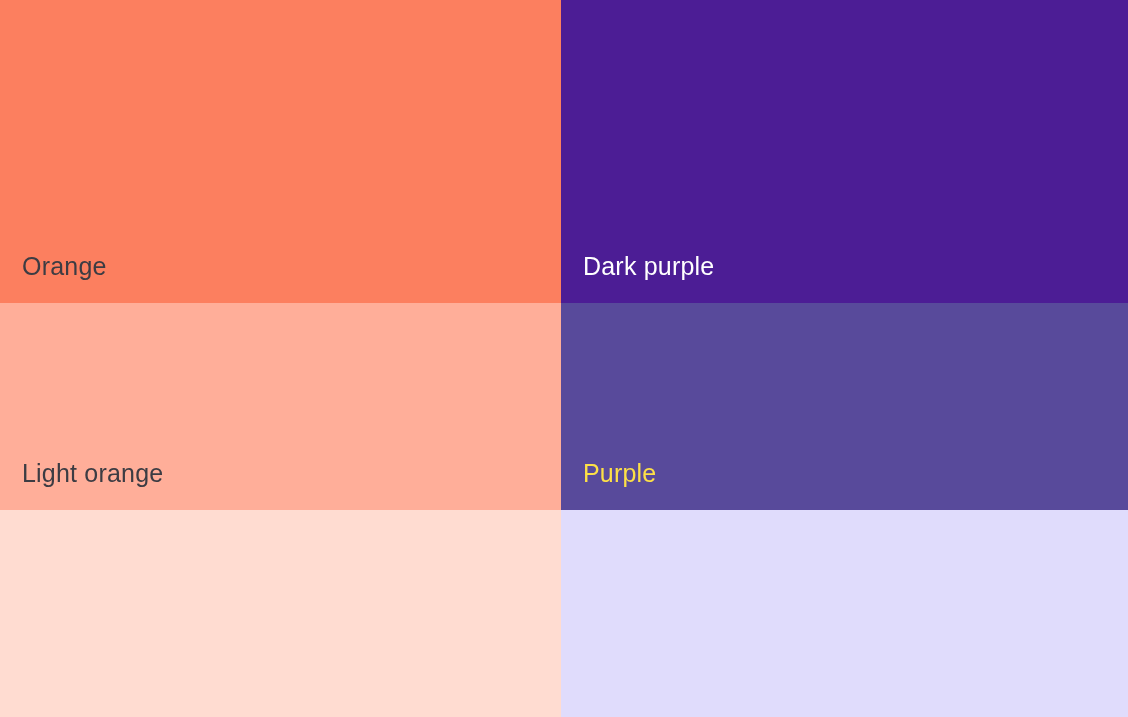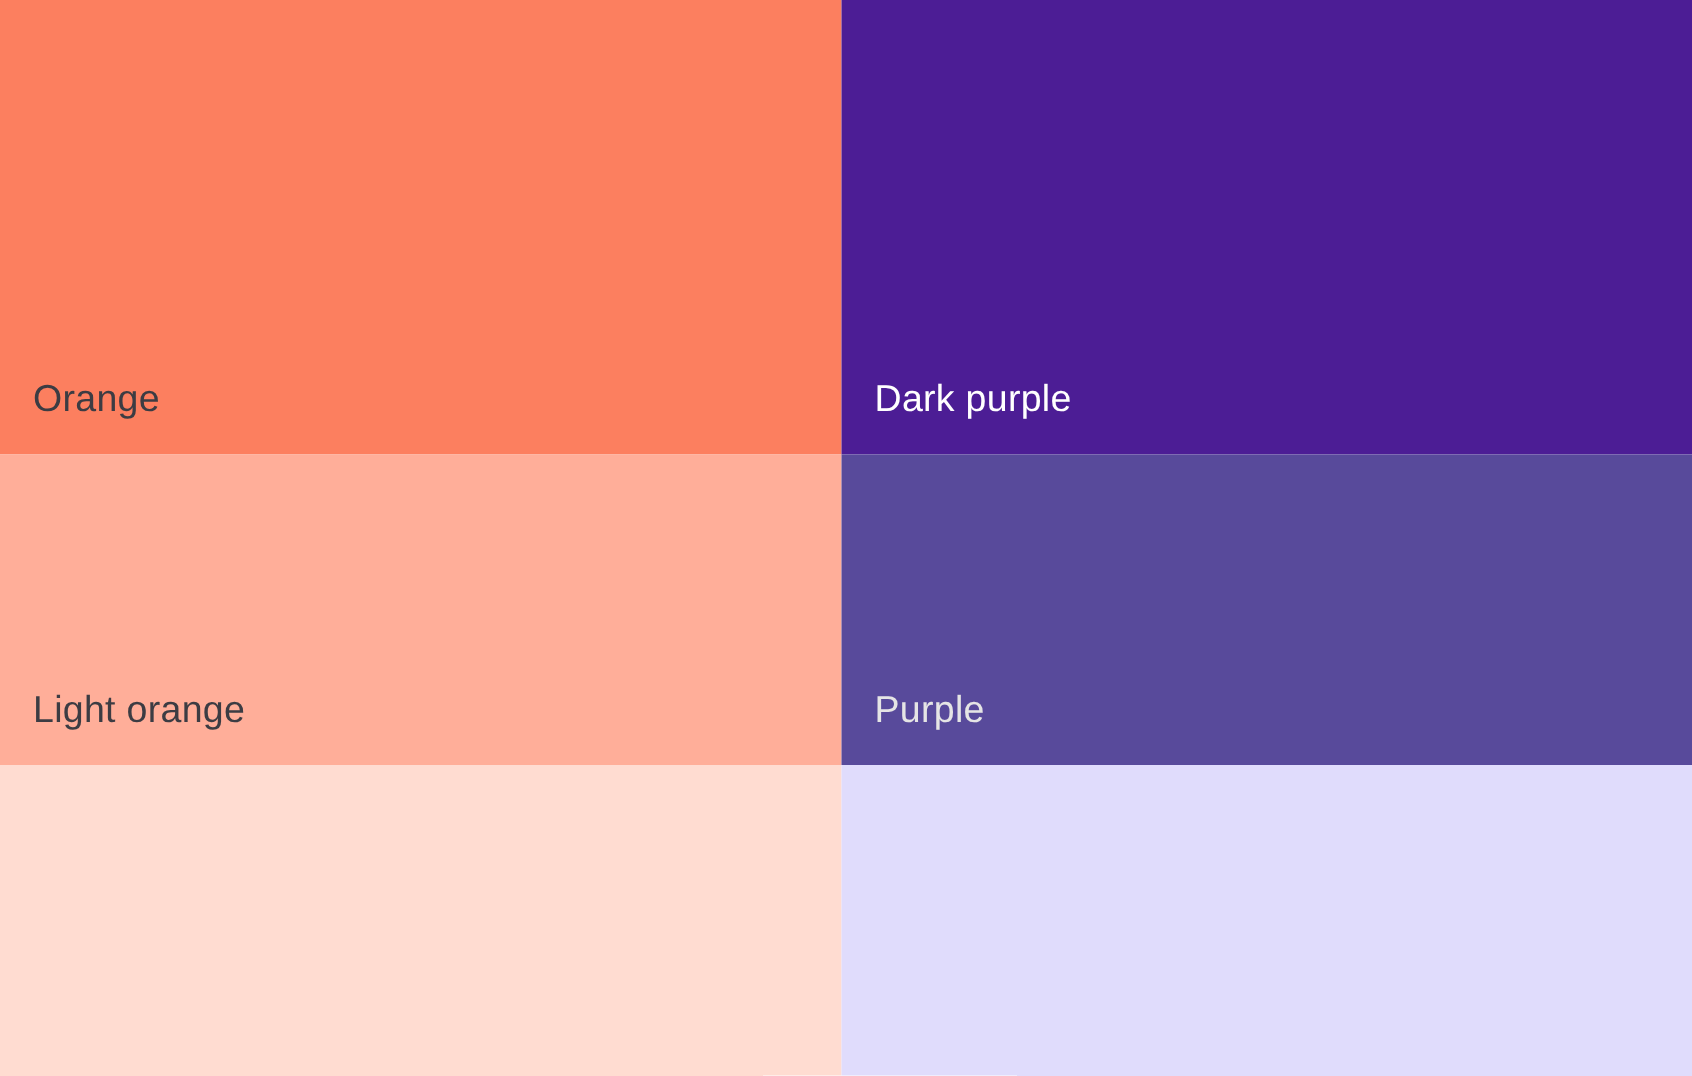--- a/index.html
+++ b/index.html
@@ -58,21 +58,21 @@
 
   <div class="swatch row-top col-right" style="background-color: #4c1d95;">
     <span class="swatch-label text-light" style="color: rgb(255, 255, 255);">Dark purple</span>
   </div>
 
   <div class="swatch row-middle col-left" style="background-color: rgb(255, 174, 153);">
     <span class="swatch-label text-dark" style="color: rgb(60, 60, 67);">Light orange</span>
   </div>
 
   <div class="swatch row-middle col-right" style="background-color: rgb(88, 74, 155);">
-    <span class="swatch-label text-light" style="color: #e5e5e5; margin-top: 24px;">Purple</span>
+    <span class="swatch-label text-light" style="color: #fde047; margin-top: 24px;">Purple</span>
   </div>
 
   <div class="swatch row-bottom col-left" style="background-color: rgb(255, 220, 209);">
     
   </div>
 
   <div class="swatch row-bottom col-right" style="background-color: rgb(224, 220, 252);">
     
   </div>
 

